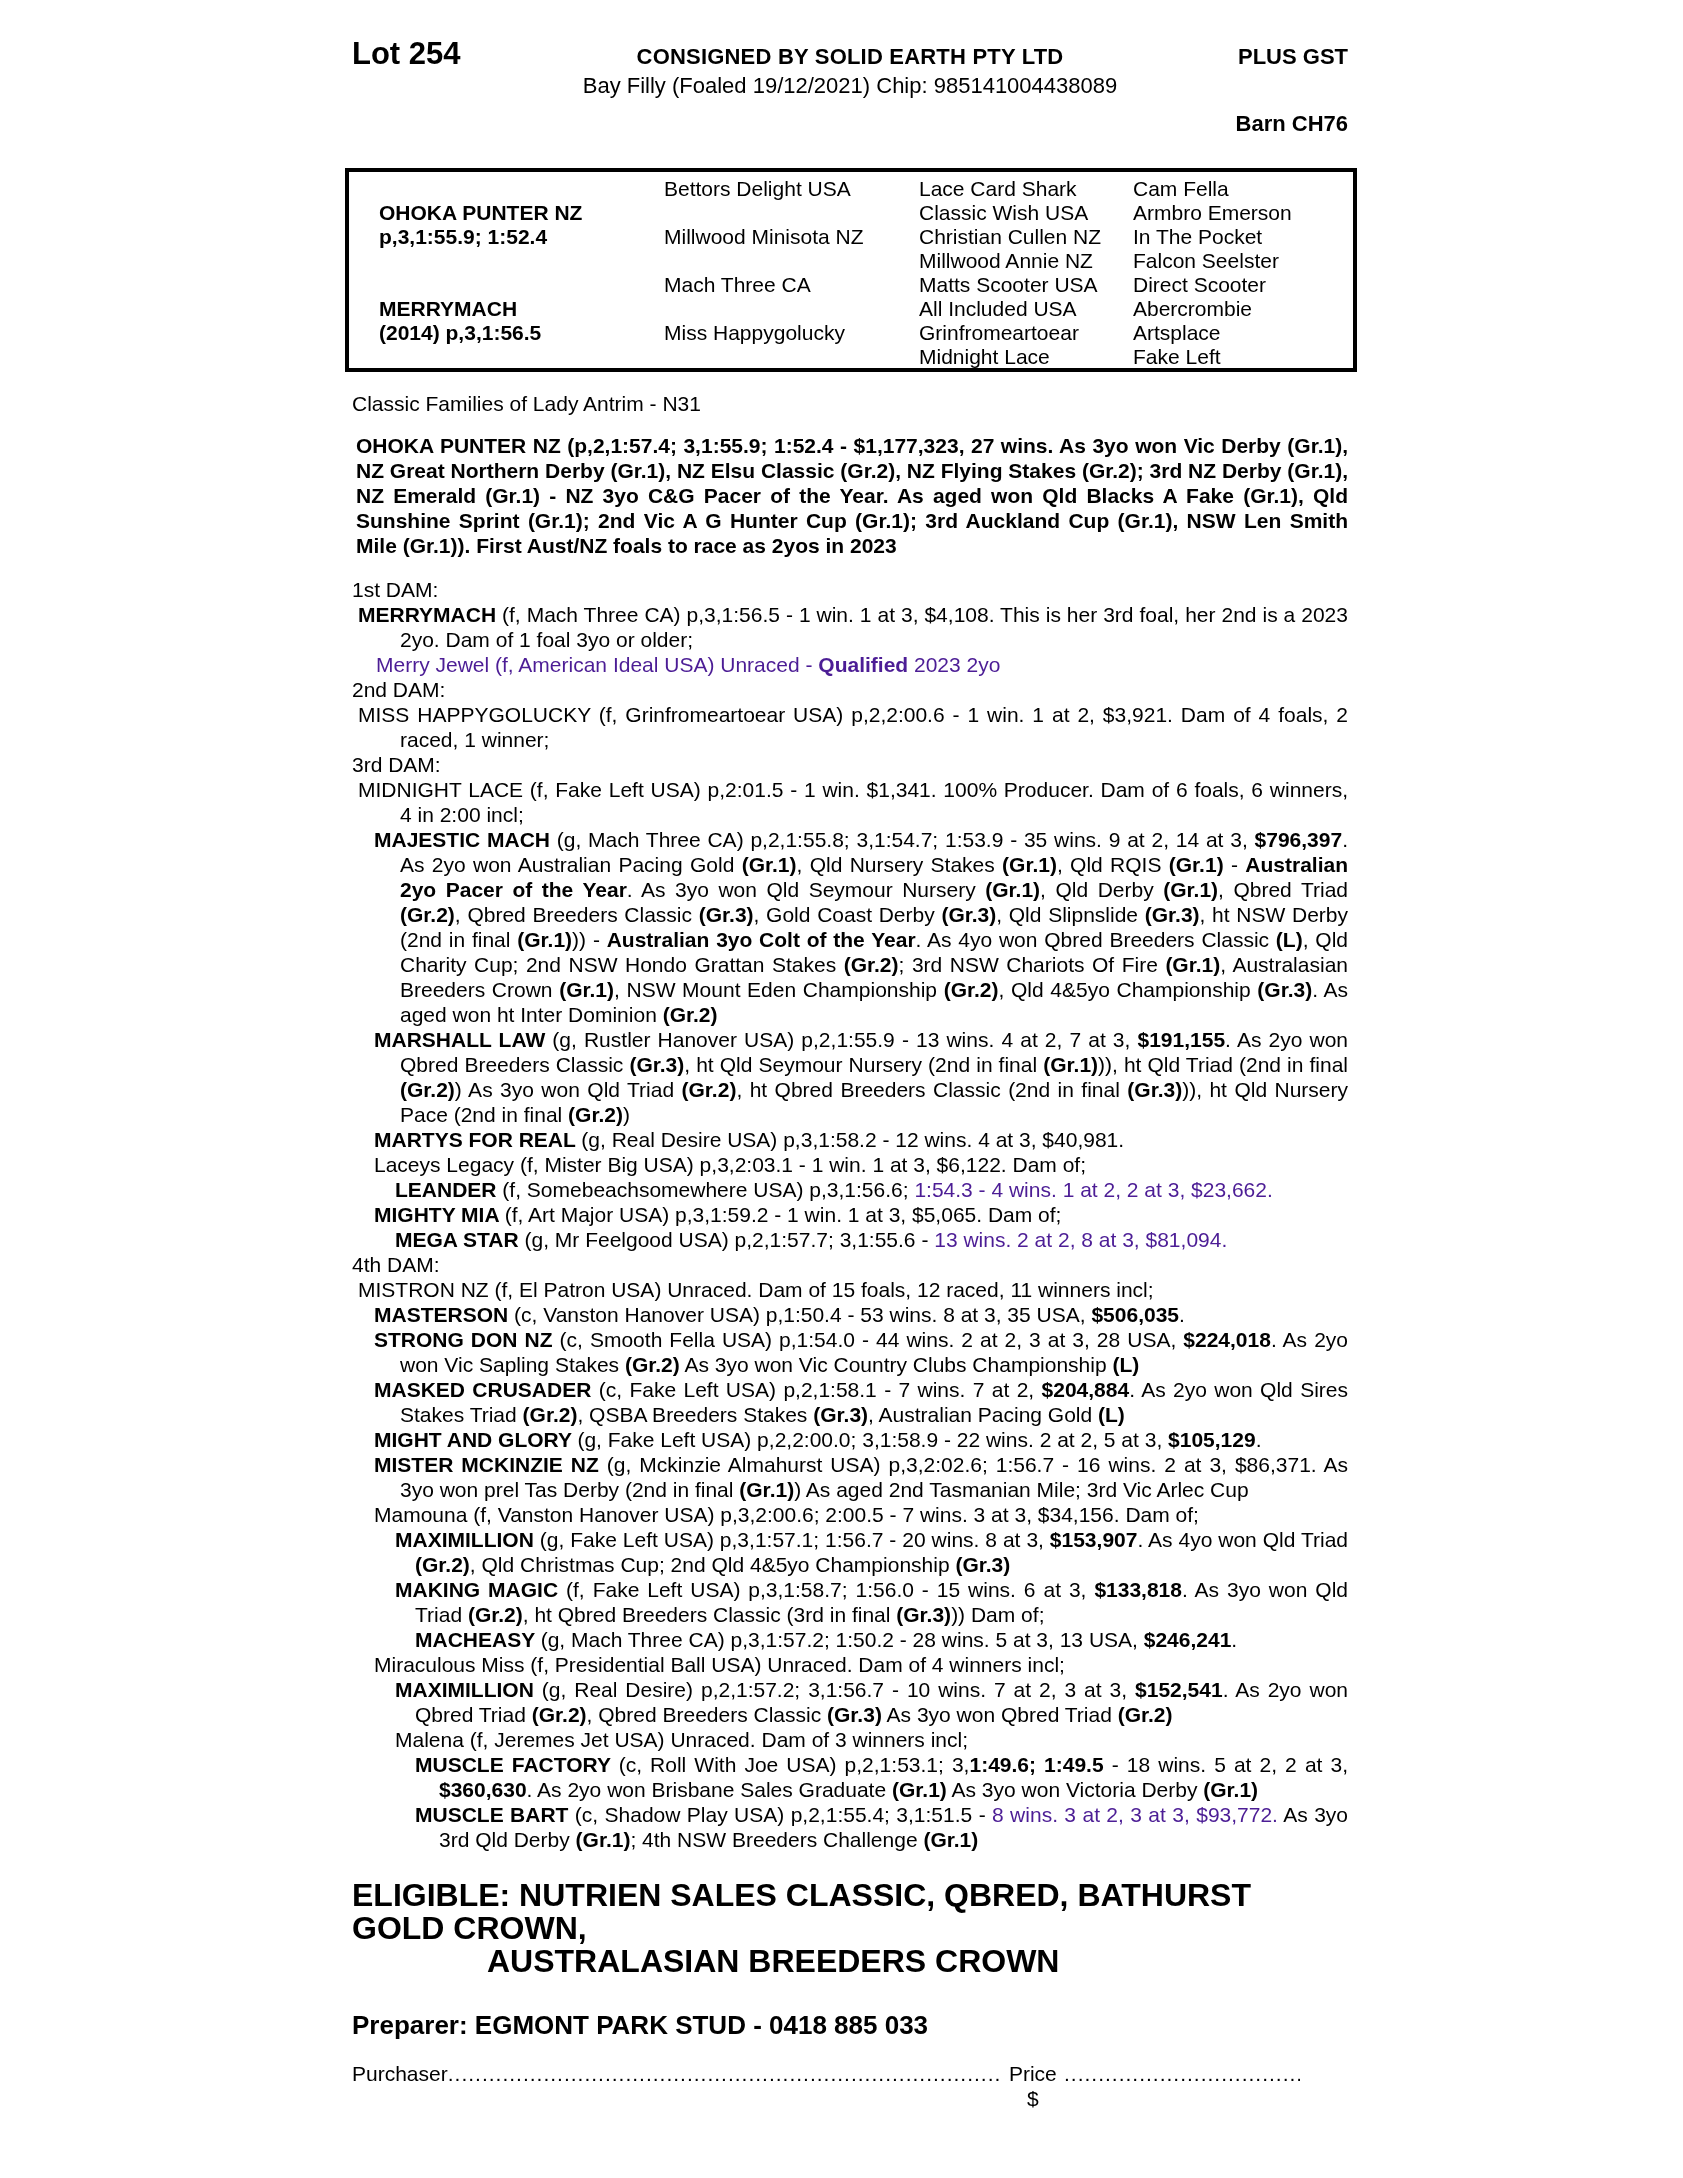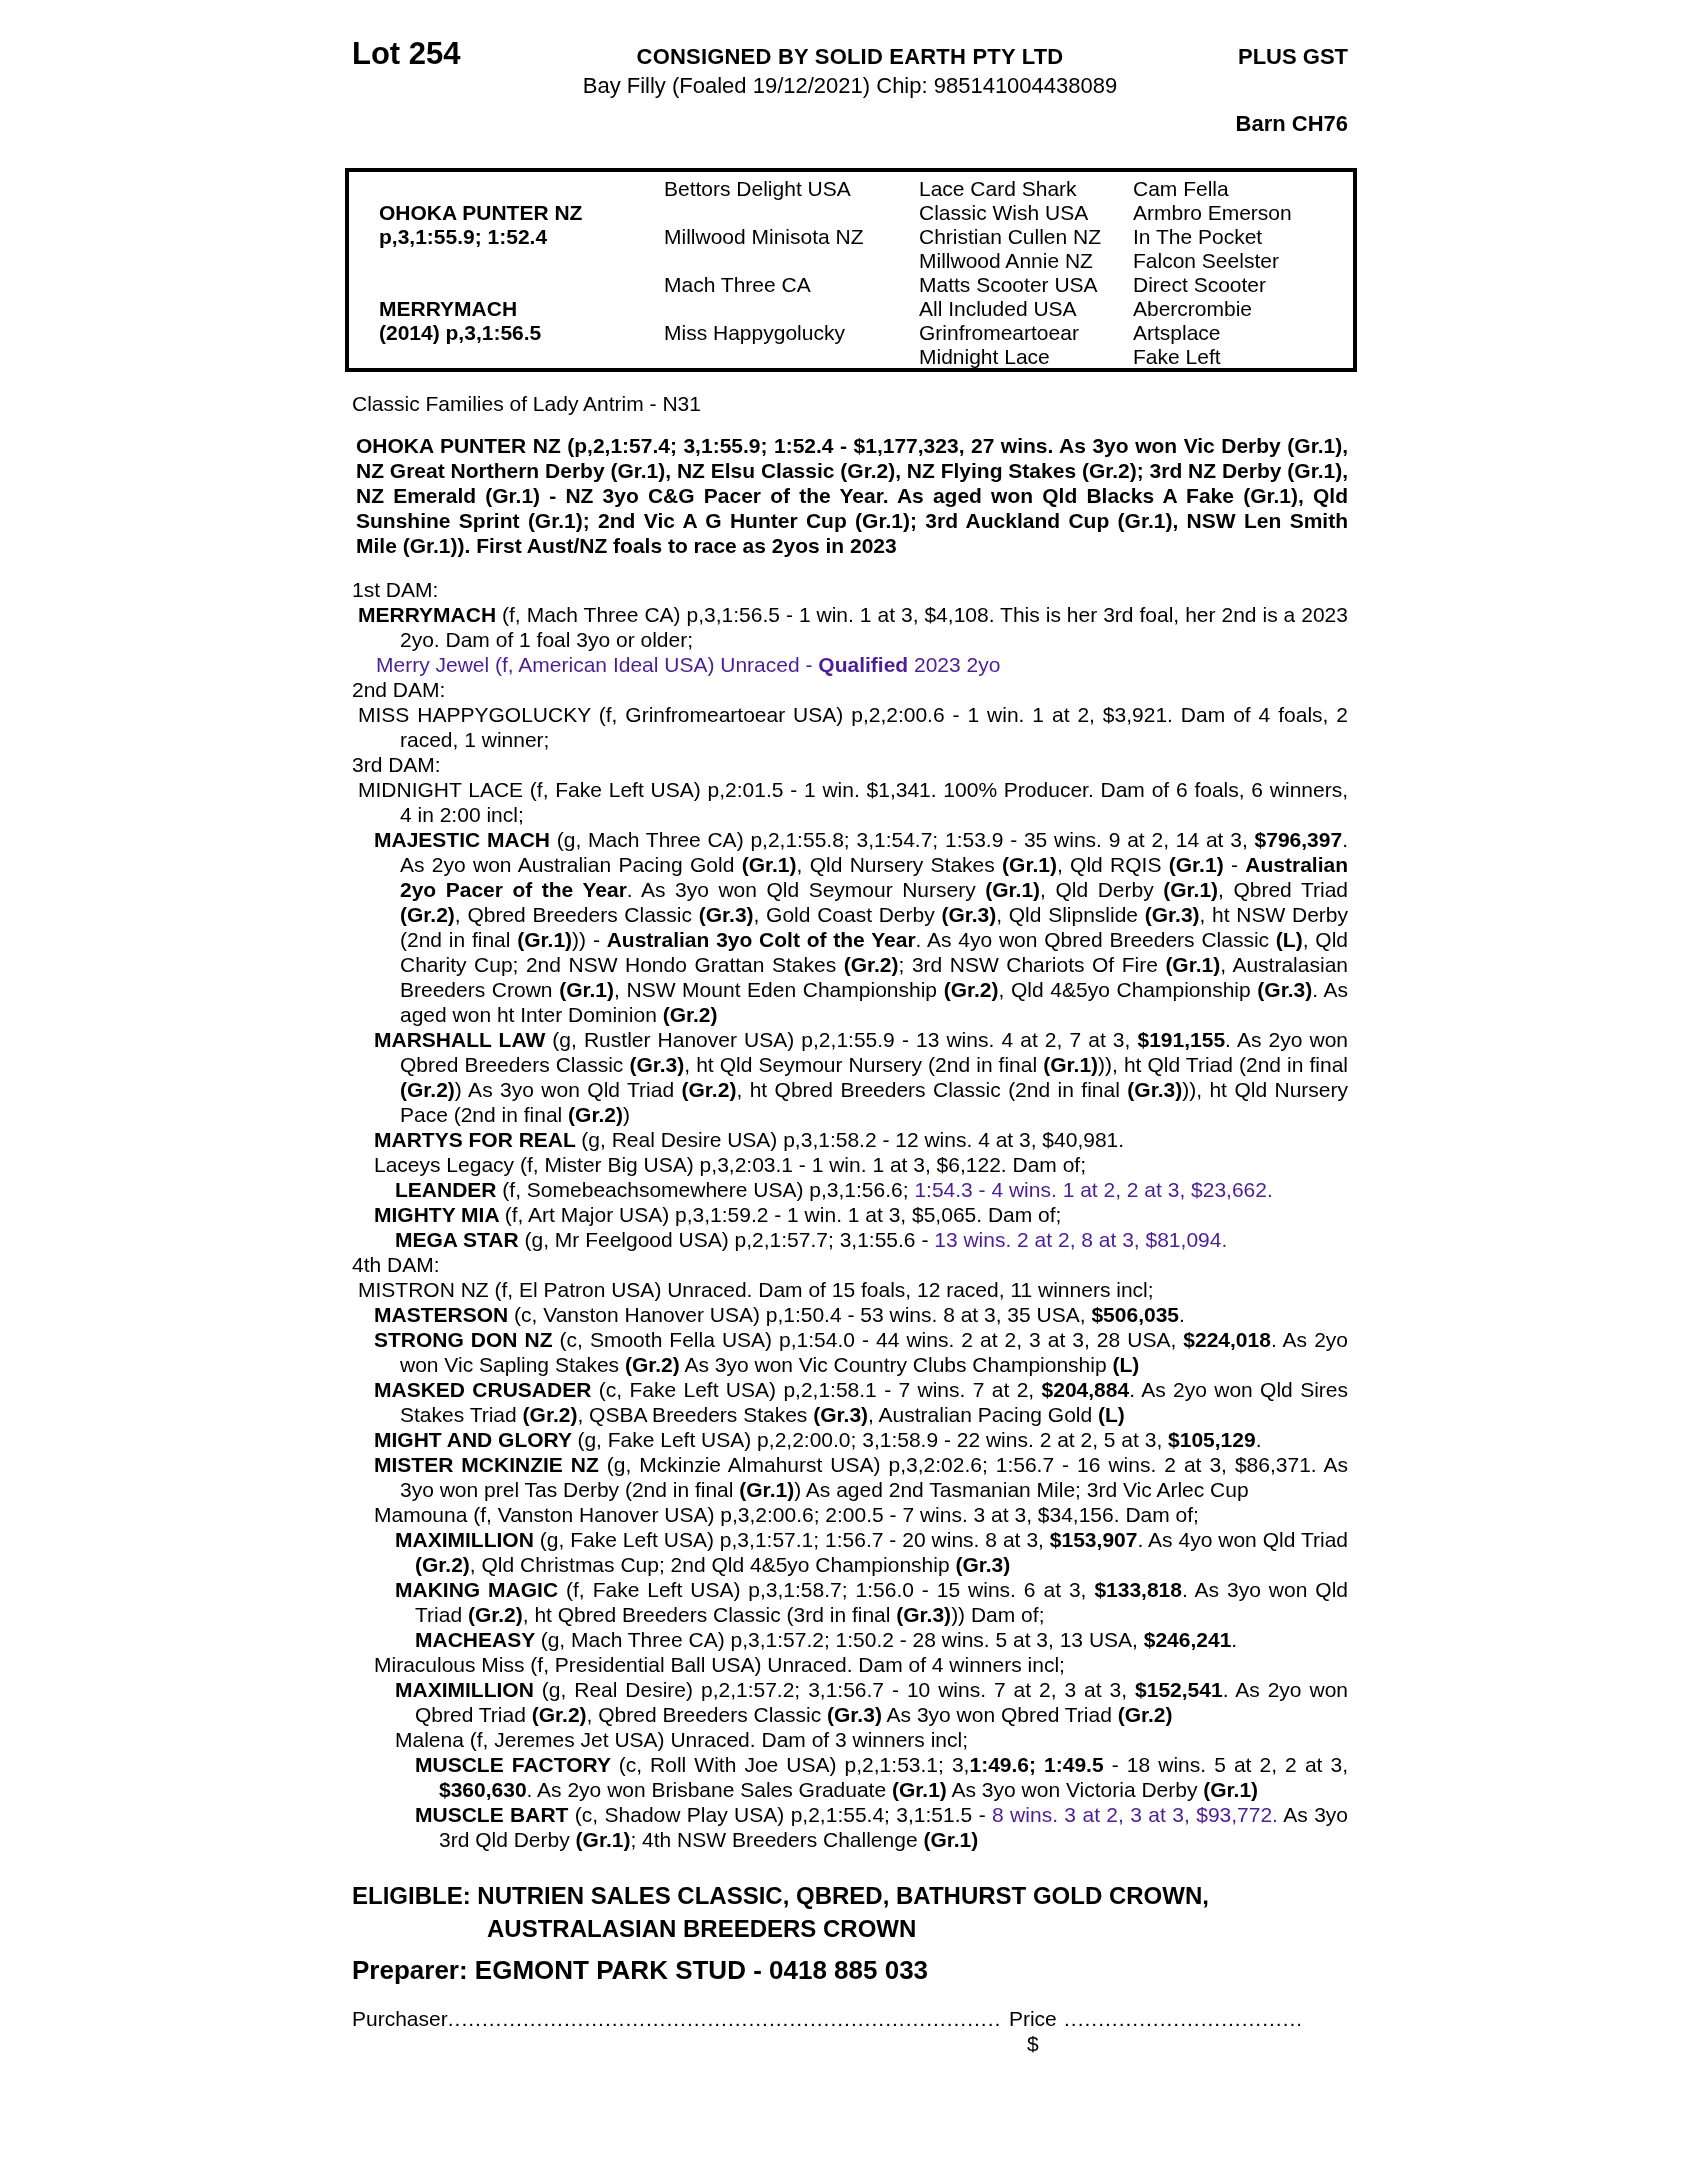--- a/index.html
+++ b/index.html
@@ -21,23 +21,23 @@
   .bodyflow{position:absolute;left:352px;top:391px;width:996px;font-size:21px;line-height:25px;text-align:justify;}
   .family{margin:0 0 17px 0;text-align:left;}
   .sire-para{margin:0 0 19px 4px;font-weight:bold;}
   .dam-heading{font-weight:normal;text-align:left;}
   p.entry{margin:0;}
   .lvl-dam{padding-left:48px;text-indent:-42px;}
   .lvl1{padding-left:48px;text-indent:-26px;}
   .lvl2{padding-left:63px;text-indent:-20px;}
   .lvl3{padding-left:87px;text-indent:-24px;}
   .red1{padding-left:24px;text-indent:0;text-align:left;}
-  .eligible{margin-top:27px;font-size:24px;font-weight:bold;line-height:33px;text-align:left;}
+  .eligible{margin-top:27px;font-size:32px;font-weight:bold;line-height:33px;text-align:left;}
   .eligible .el2{padding-left:135px;}
-  .preparer{margin-top:13px;font-size:26px;font-weight:bold;text-align:left;}
+  .preparer{margin-top:35px;font-size:26px;font-weight:bold;text-align:left;}
   .purchaser{margin-top:23px;display:flex;align-items:baseline;font-size:21px;width:948px;text-align:center;}
   .dots{overflow:hidden;white-space:nowrap;flex:none;letter-spacing:1px;}
   .dots1{width:554px;}
   .dots2{width:236px;}
 </style>
 </head>
 <body>
 
 <div class="hdr-lot">Lot 254</div>
 <div class="hdr-consigned">CONSIGNED BY SOLID EARTH PTY LTD</div>

